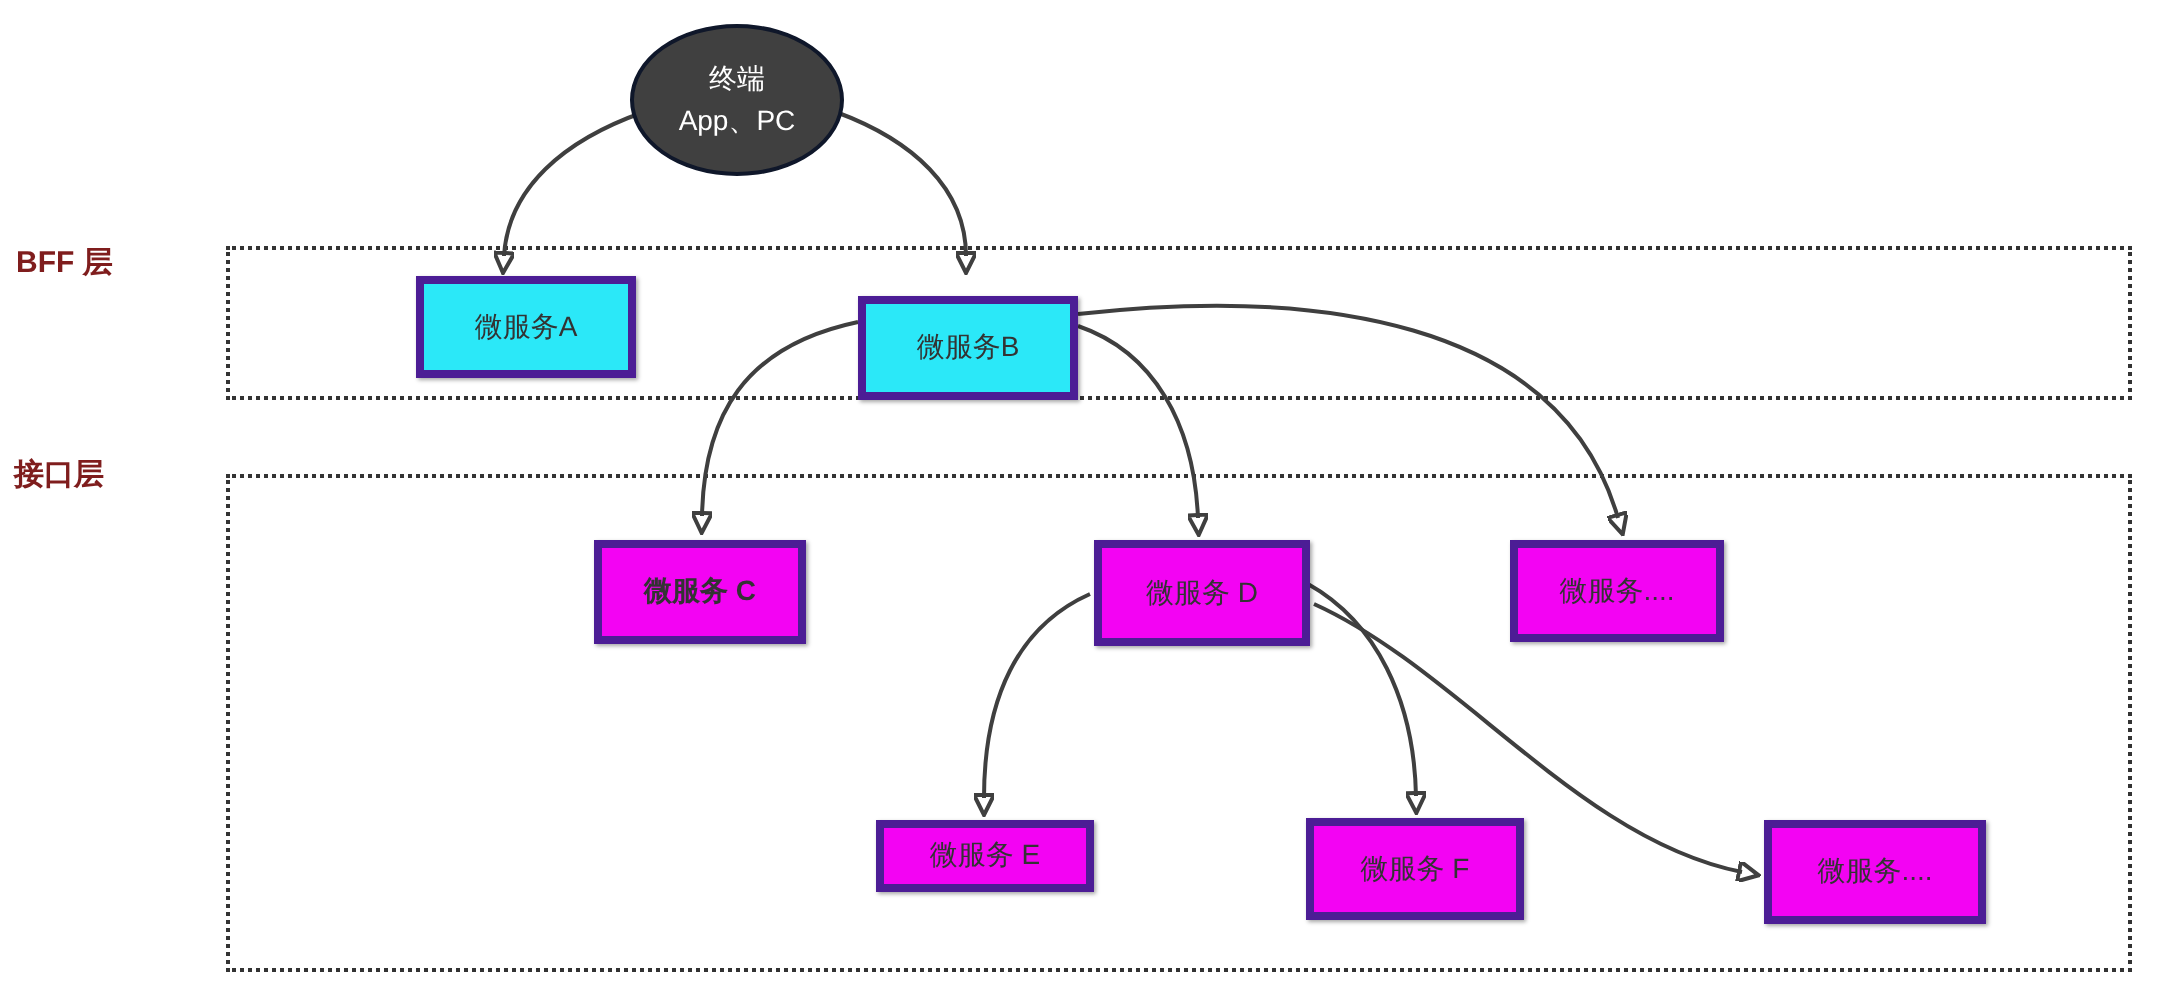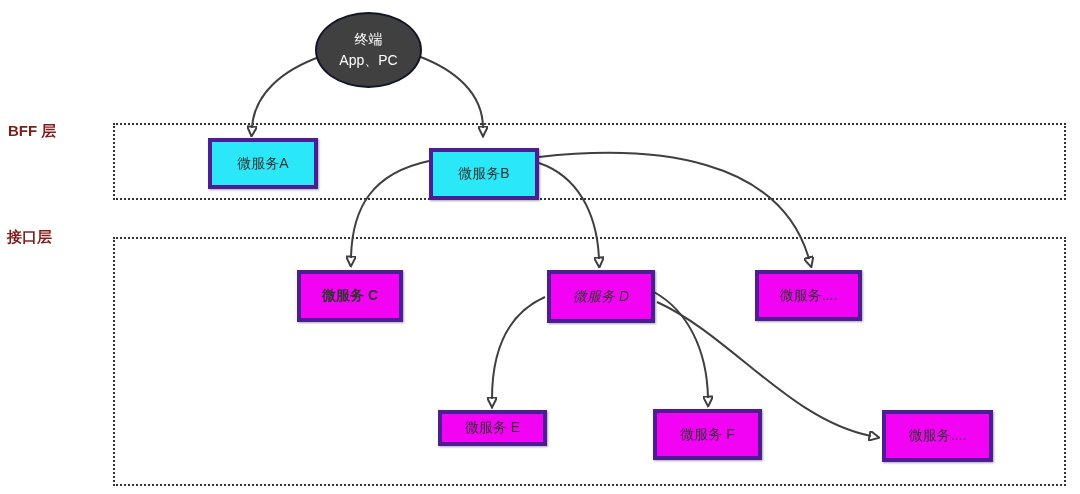--- a/index.html
+++ b/index.html
@@ -38,21 +38,21 @@
     font-size: 14px;
     color: #333333;
     box-shadow: 1px 1px 2px rgba(0,0,0,0.35);
     z-index: 3;
   }
   .node.cyan   { background: #2be8f8; }
   .node.magenta{ background: #f303f3; }
   .node.a     { left: 208px; top: 138px; width: 110px; height: 51px; }
   .node.b     { left: 429px; top: 148px; width: 110px; height: 52px; }
   .node.c     { left: 297px; top: 270px; width: 106px; height: 52px; font-weight: bold; }
-  .node.d     { left: 547px; top: 270px; width: 108px; height: 53px; font-style: italic; }
+  .node.d     { left: 547px; top: 270px; width: 108px; height: 53px; }
   .node.more1 { left: 755px; top: 270px; width: 107px; height: 51px; }
   .node.e     { left: 438px; top: 410px; width: 109px; height: 36px; }
   .node.f     { left: 653px; top: 409px; width: 109px; height: 51px; }
   .node.more2 { left: 882px; top: 410px; width: 111px; height: 52px; }
   .terminal {
     position: absolute;
     left: 315px; top: 12px;
     width: 107px; height: 76px;
     box-sizing: border-box;
     background: #404040;

